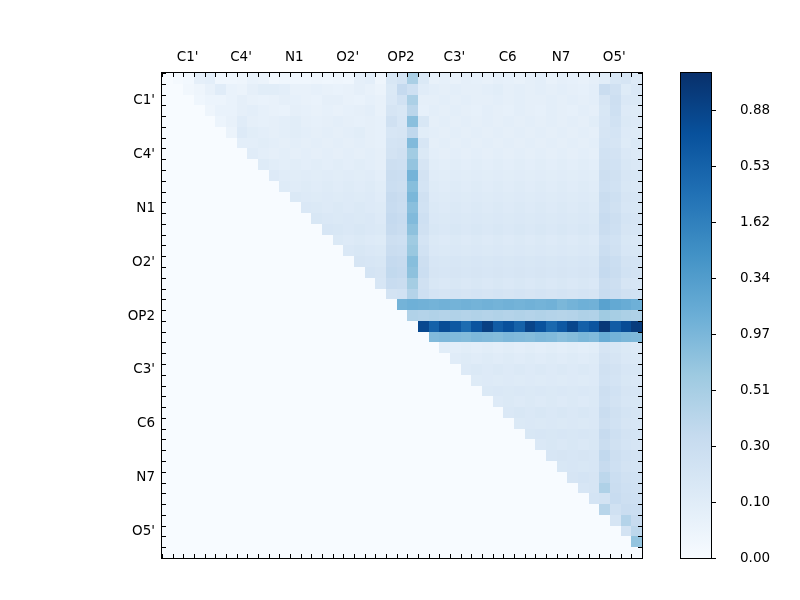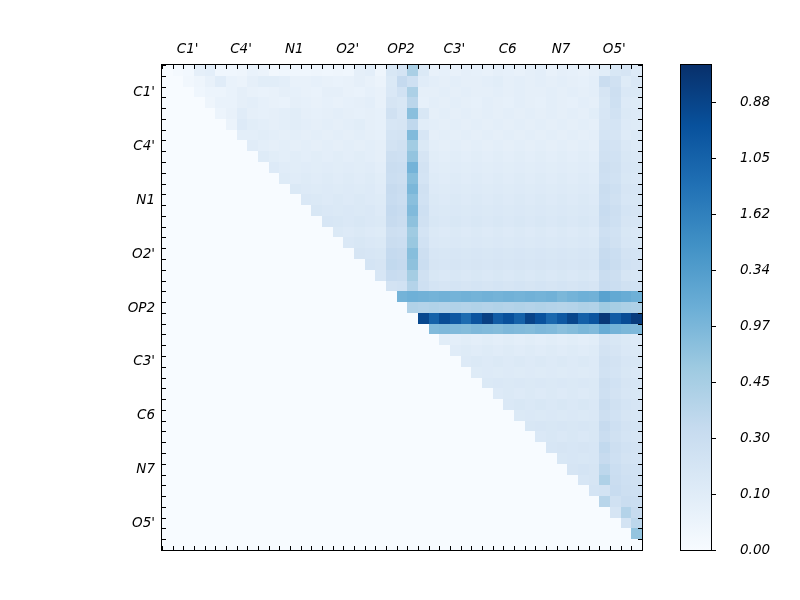--- a/index.html
+++ b/index.html
@@ -3,21 +3,21 @@
 <meta charset="utf-8">
 <style>
   html,body{margin:0;padding:0;}
   body{
     width:800px;height:600px;
     background:#ffffff;
     font-family:"DejaVu Sans","Liberation Sans",sans-serif;
     overflow:hidden;
     position:relative;
   }
-  #figure{position:absolute;left:0;top:4px;width:800px;height:504px;font-style:italic;}
+  #figure{position:absolute;left:0;top:12px;width:800px;height:504px;}
 
   
   #axes{
     position:absolute;
     left:161px;top:60px;
     width:480px;height:485px;
     border:1px solid #000;
     box-sizing:content-box;
     background:#f7fbff;
   }
@@ -2327,21 +2327,21 @@
         <div class="cb-tick" style="top: 205.192px;"></div>
         <div class="cb-tick" style="top: 149.231px;"></div>
         <div class="cb-tick" style="top: 93.2692px;"></div>
         <div class="cb-tick" style="top: 37.3077px;"></div>
       </div>
   </div>
   <div id="cbar-labels">
       <div class="cb-label" style="top: 545px;">0.00</div>
       <div class="cb-label" style="top: 489.038px;">0.10</div>
       <div class="cb-label" style="top: 433.077px;">0.30</div>
-      <div class="cb-label" style="top: 377.115px;">0.45</div>
+      <div class="cb-label" style="top: 377.115px;">0.51</div>
       <div class="cb-label" style="top: 321.154px;">0.97</div>
       <div class="cb-label" style="top: 265.192px;">0.34</div>
       <div class="cb-label" style="top: 209.231px;">1.62</div>
-      <div class="cb-label" style="top: 153.269px;">1.05</div>
+      <div class="cb-label" style="top: 153.269px;">0.53</div>
       <div class="cb-label" style="top: 97.3077px;">0.88</div>
     </div>
 
 </div>
 
 </body></html>

